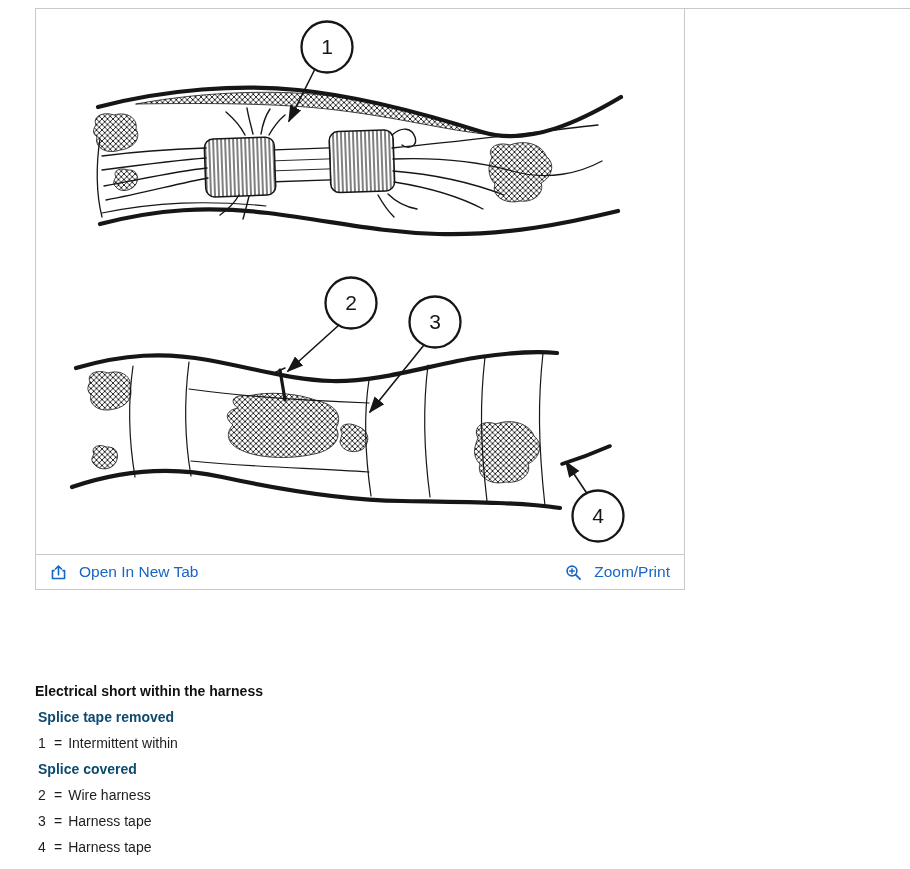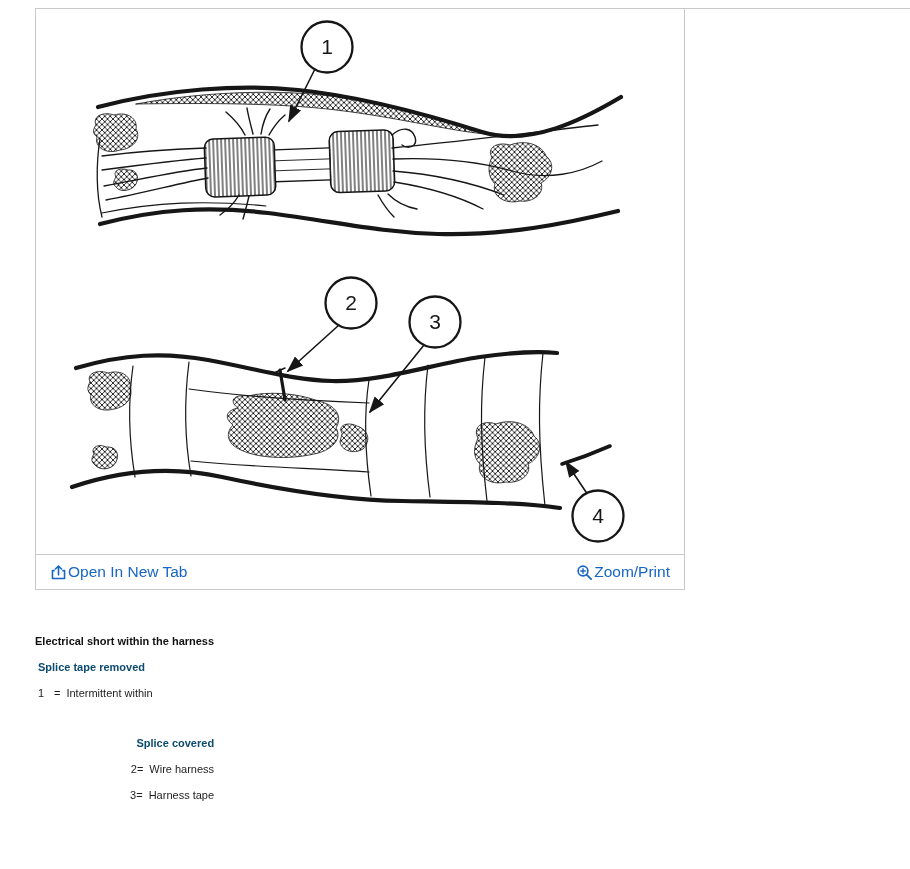--- a/index.html
+++ b/index.html
@@ -13,28 +13,28 @@
     border:1px solid #c9c9c9;box-sizing:border-box;background:#fff;
     display:flex;flex-direction:column;
   }
   .diagram-wrap{flex:1;overflow:hidden;}
   .diagram-wrap svg{display:block;}
   .panel-footer{
     height:34px;border-top:1px solid #c9c9c9;display:flex;align-items:center;
     justify-content:space-between;padding:0 14px;box-sizing:content-box;
   }
   .link{
-    display:inline-flex;align-items:center;gap:1px;color:#1766c5;
+    display:inline-flex;align-items:center;gap:12px;color:#1766c5;
     font-size:15.5px;text-decoration:none;cursor:pointer;
   }
   .link svg{flex:0 0 auto;}
-  .legend{position:absolute;left:35px;top:628px;font-size:11px;line-height:26px;color:#1d1d1d;}
+  .legend{position:absolute;left:35px;top:678px;font-size:14px;line-height:26px;color:#1d1d1d;}
   .legend .title{font-weight:bold;color:#111;}
   .legend .section{margin-left:3px;}
-  .legend .section.second{margin-top:24px;text-align:right;}
+  .legend .section.second{}
   .legend .heading{font-weight:bold;color:#0c4a6e;}
   .legend .item .num{display:inline-block;min-width:16px;}
   .legend .item .eq{display:inline-block;margin-right:6px;}
 </style>
 </head>
 <body>
 
 <div class="top-line"></div>
 
 <div class="panel">
@@ -189,14 +189,17 @@
   </div>
 
   <div class="section second">
     <div class="heading">Splice covered</div>
     <div class="item">
       <span class="num">2</span><span class="eq">=</span><span class="lbl">Wire harness</span>
     </div>
     <div class="item">
       <span class="num">3</span><span class="eq">=</span><span class="lbl">Harness tape</span>
     </div>
+    <div class="item">
+      <span class="num">4</span><span class="eq">=</span><span class="lbl">Harness tape</span>
+    </div>
   </div>
 </div>
 
 </body></html>

